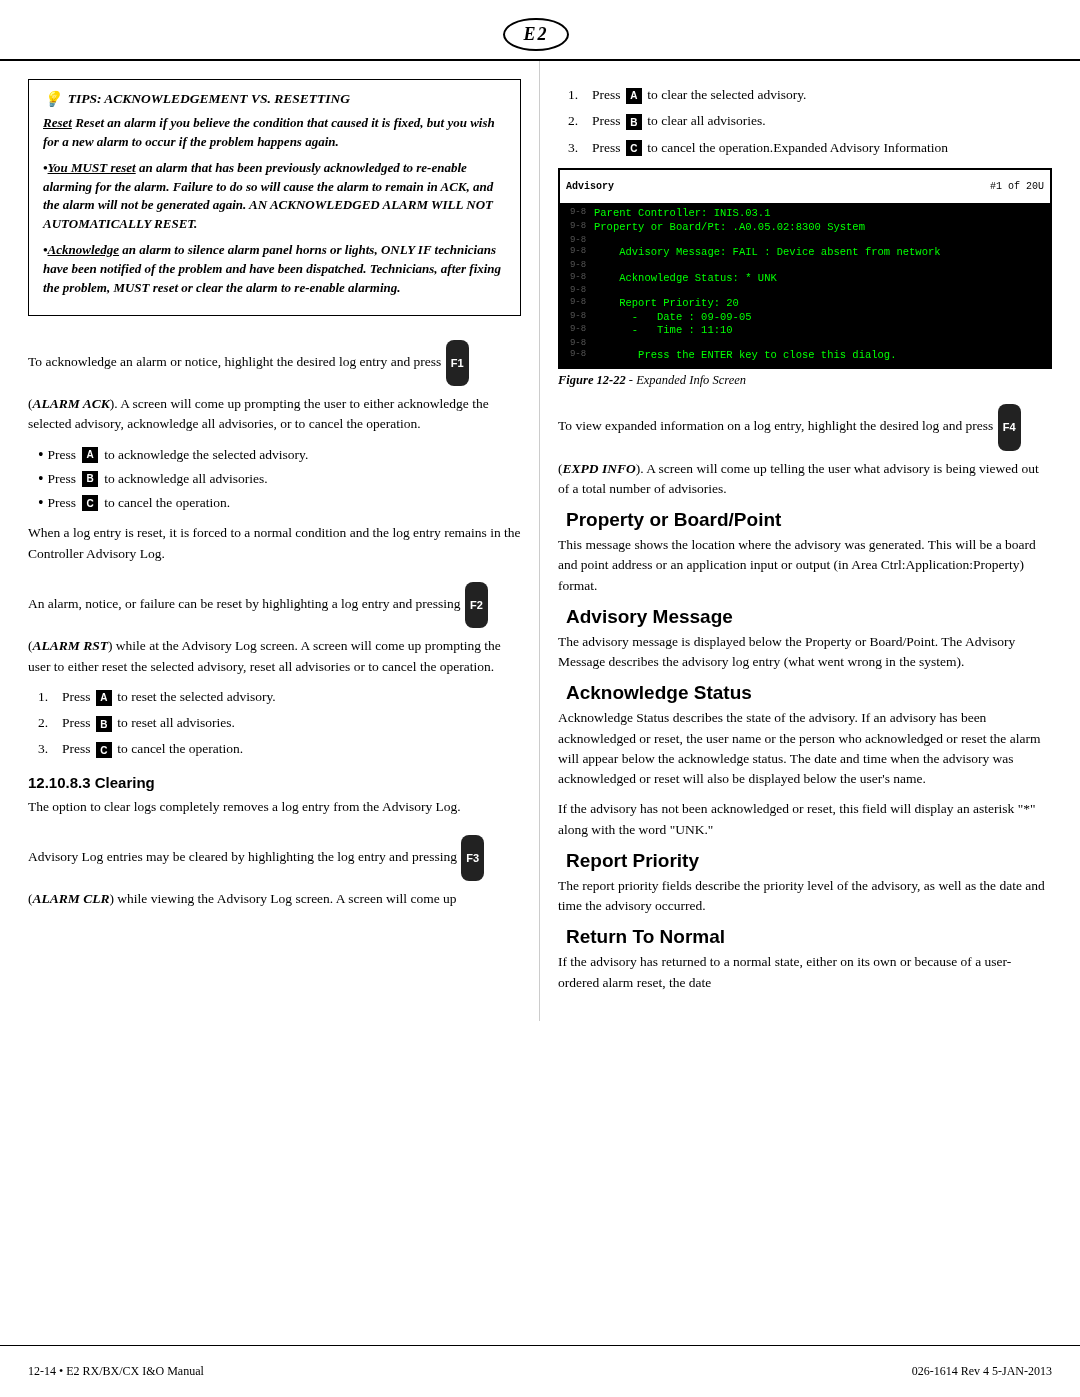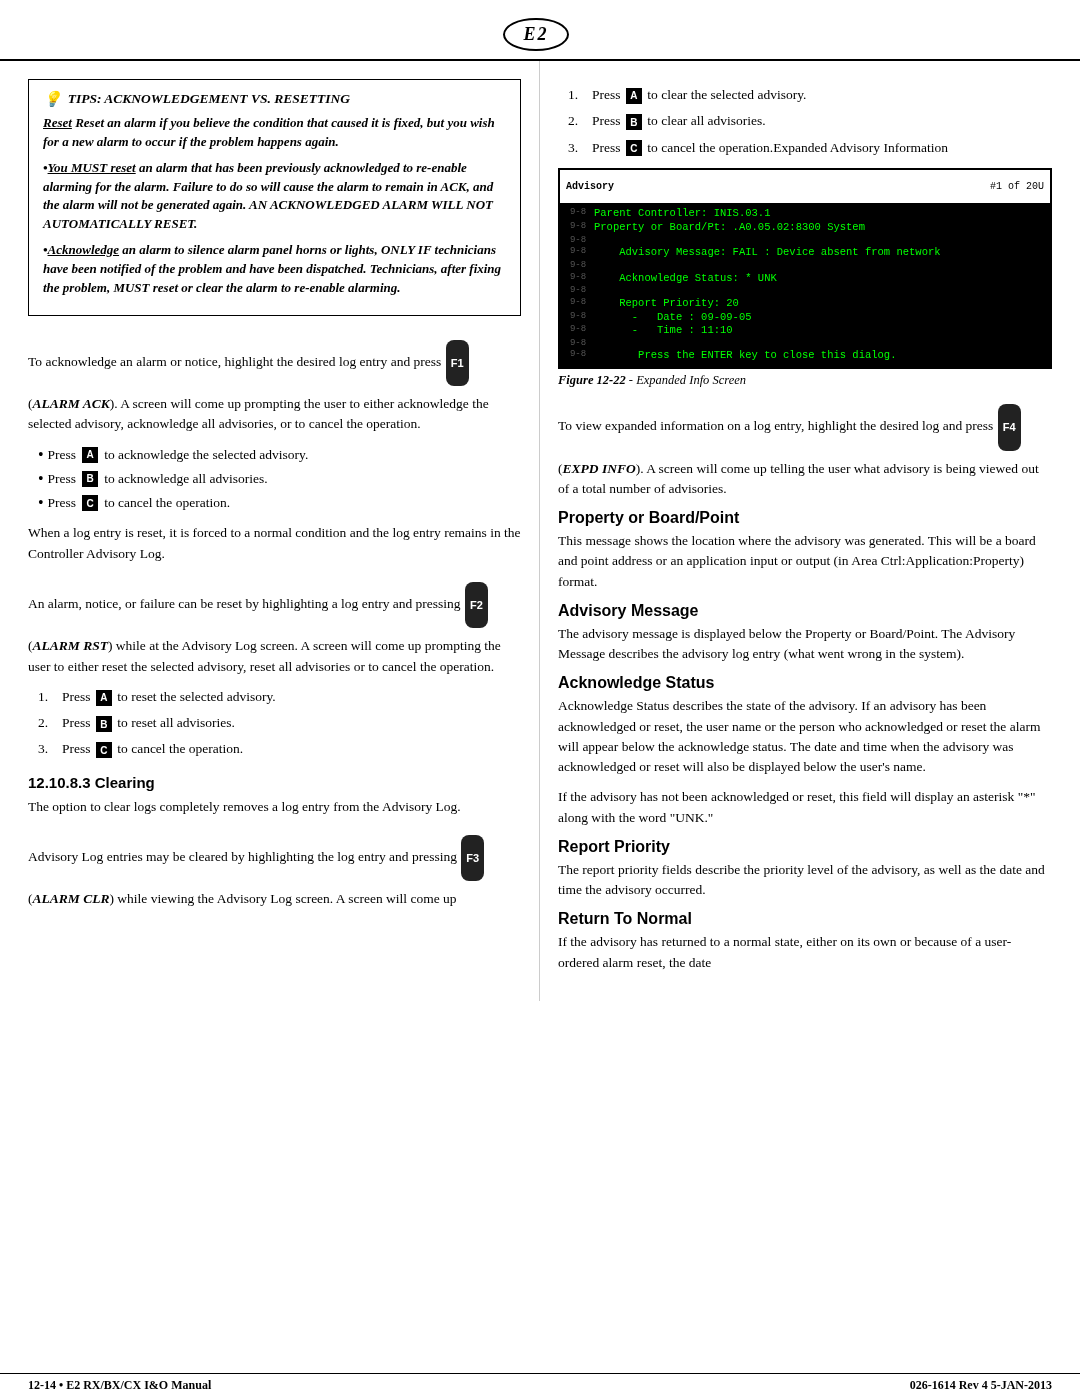--- a/index.html
+++ b/index.html
@@ -153,23 +153,23 @@
     }
 
     
     h2.section-heading {
       font-size: 15px;
       font-weight: bold;
       margin: 14px 0 6px 0;
       font-family: Arial, sans-serif;
     }
     h3.sub-heading {
-      font-size: 16px;
-      font-weight: bold;
-      margin: 10px 0 4px 0;
+      font-size: 19px;
+      font-weight: bold;
+      margin: 10px 0 4px 8px;
       font-family: Arial, sans-serif;
     }
 
     
     .screen-img {
       border: 2px solid #000;
       background: #000;
       color: #0f0;
       font-family: 'Courier New', Courier, monospace;
       font-size: 10.5px;
@@ -217,23 +217,22 @@
 
     
     .footer {
       position: absolute;
       bottom: 0;
       left: 0;
       right: 0;
       border-top: 1.5px solid #000;
       display: flex;
       justify-content: space-between;
-      padding: 4px 28px;
+      padding: 18px 28px;
       font-size: 12px;
-      font-weight: bold;
     }
 
     .italic-key {
       font-style: italic;
       font-weight: bold;
     }
   </style>
 </head>
 <body>
 

